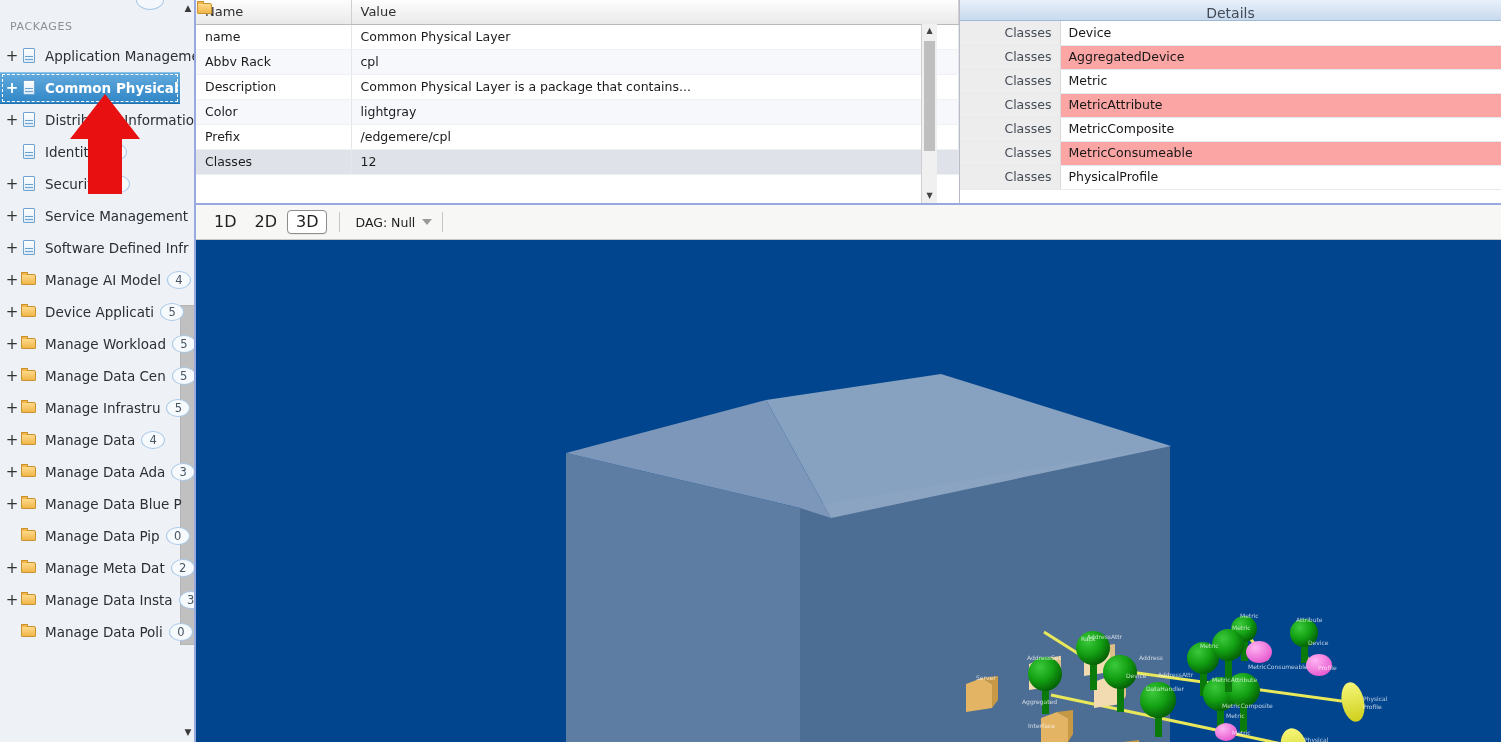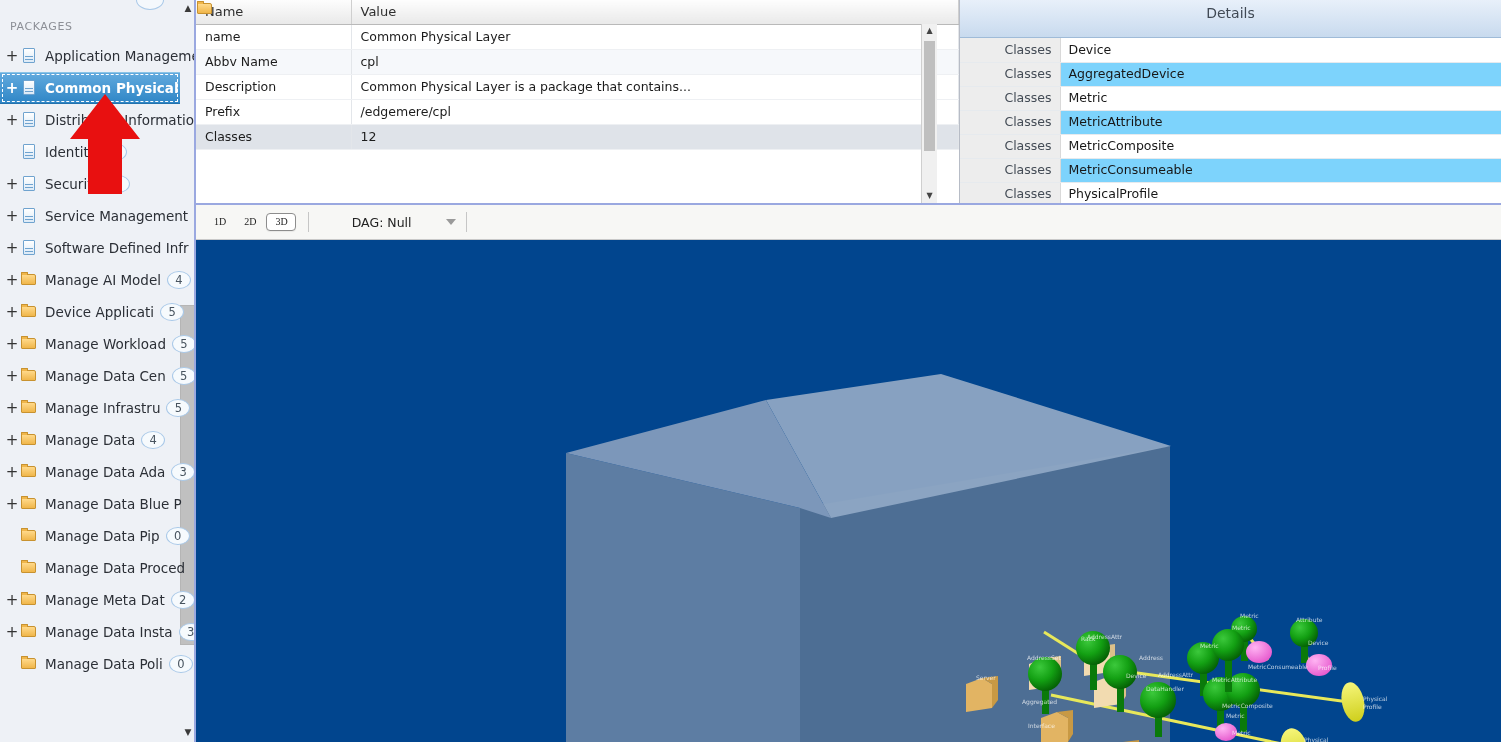--- a/index.html
+++ b/index.html
@@ -270,21 +270,21 @@
 
   
   #details {
     flex: 1 1 auto;
     background: #ffffff;
     overflow: hidden;
     position: relative;
     min-width: 0;
   }
   #details-header {
-    height: 38px;
+    height: 21px;
     background: linear-gradient(#e8f0fa, #c8daee);
     border-bottom: 1px solid #9fbbd8;
     font-size: 14px;
     color: #414a55;
     text-align: center;
     line-height: 26px;
     box-sizing: border-box;
   }
   table.dgrid {
     border-collapse: collapse;
@@ -306,64 +306,62 @@
     padding-right: 8px;
     color: #434b55;
     background: #ededed;
     border-right: 1px solid #d9d9d9;
   }
   table.dgrid td.v {
     padding-left: 8px;
     color: #171717;
   }
   table.dgrid tr.odd td.v { background: #ffffff; }
-  table.dgrid tr.even td.v { background: #7dd3fc; }
+  table.dgrid tr.even td.v { background: #fca5a5; }
 
   
   #toolbar {
     height: 35px;
     flex: 0 0 35px;
     background: #f7f7f5;
     border-bottom: 1px solid #c9c9c9;
     display: flex;
     align-items: center;
     padding-left: 10px;
     box-sizing: border-box;
   }
   .dim-btn {
-    font-size: 10px;
+    font-size: 16px;
     color: #222;
     padding: 3px 7px;
     margin-right: 2px;
     border: 1px solid transparent;
     border-radius: 4px;
     background: transparent;
     line-height: 1;
     cursor: default;
-    font-family: Liberation Serif, serif;
   }
   .dim-btn.active {
     border: 1px solid #8d8d8d;
     background: #ffffff;
     box-shadow: 0 1px 1px rgba(0,0,0,0.06);
     padding-left: 8px;
   }
   .tb-sep {
     width: 1px;
     height: 20px;
     background: #c6c6c6;
     margin: 0 10px;
   }
   #dag-btn {
     display: flex;
     align-items: center;
     font-size: 12.5px;
     color: #222;
     cursor: default;
-    gap: 27px;
   }
   #dag-btn .ico { margin-right: 6px; }
   .caret-down {
     margin-left: 7px;
     width: 0; height: 0;
     border-left: 5px solid transparent;
     border-right: 5px solid transparent;
     border-top: 6px solid #9a9a9a;
   }
 
@@ -484,25 +482,20 @@
       <span class="ico ico-folder"></span>
       <span class="lbl">Manage Data Blue P</span>
     </div>
     <div class="tree-row">
       <span class="plus empty">+</span>
       <span class="ico ico-folder"></span>
       <span class="lbl">Manage Data Pip</span>
       <span class="badge">0</span>
     </div>
     <div class="tree-row">
-      <span class="plus empty">+</span>
-      <span class="ico ico-folder"></span>
-      <span class="lbl">Manage Data Proced</span>
-    </div>
-    <div class="tree-row">
       <span class="plus">+</span>
       <span class="ico ico-folder"></span>
       <span class="lbl">Manage Meta Dat</span>
       <span class="badge">2</span>
     </div>
     <div class="tree-row">
       <span class="plus">+</span>
       <span class="ico ico-folder"></span>
       <span class="lbl">Manage Data Insta</span>
       <span class="badge">3</span>
@@ -530,26 +523,30 @@
               <th class="col-name">Name</th>
               <th>Value</th>
             </tr>
           </thead>
           <tbody>
             <tr class="odd">
               <td>name</td>
               <td>Common Physical Layer</td>
             </tr>
             <tr class="even">
-              <td>Abbv Name</td>
+              <td>Abbv Rack</td>
               <td>cpl</td>
             </tr>
             <tr class="odd">
               <td>Description</td>
               <td>Common Physical Layer is a package that contains...</td>
+            </tr>
+            <tr class="even">
+              <td>Color</td>
+              <td>lightgray</td>
             </tr>
             <tr class="odd">
               <td>Prefix</td>
               <td>/edgemere/cpl</td>
             </tr>
             <tr class="hl">
               <td>Classes</td>
               <td>12</td>
             </tr>
           </tbody>

